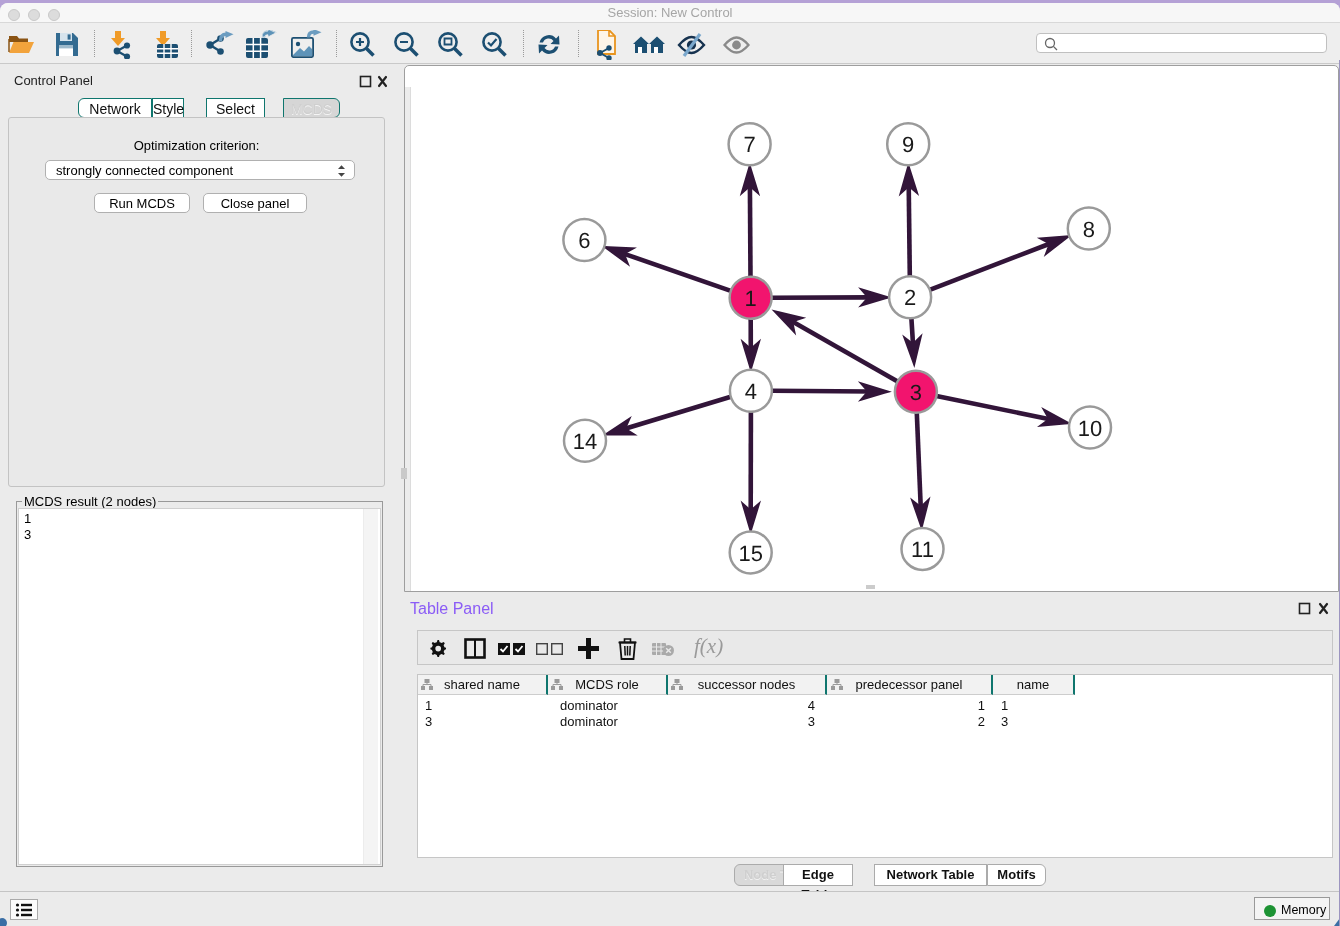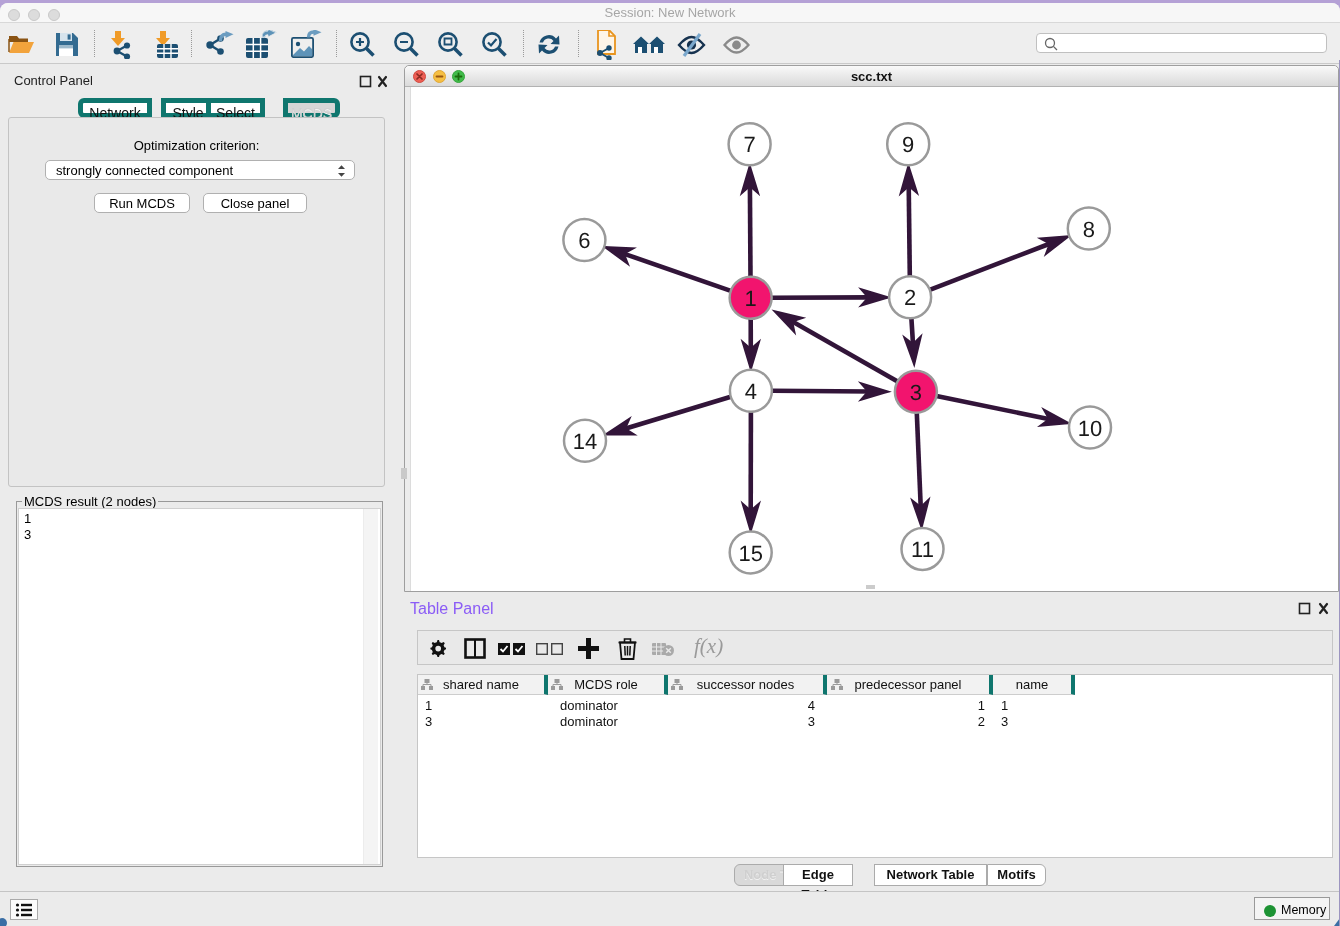--- a/index.html
+++ b/index.html
@@ -8,54 +8,54 @@
 #win{position:absolute;left:0;top:3px;width:1340px;height:923px;background:#ebebeb;border-radius:8px 8px 0 0;overflow:hidden;}
 #inner{position:absolute;left:0;top:-3px;width:1340px;height:926px;}
 #titlebar{position:absolute;left:0;top:3px;width:1340px;height:19px;background:#f7f7f7;border-bottom:1px solid #d8d8d8;}
 .tl{position:absolute;top:6px;width:12px;height:12px;border-radius:50%;background:#dcdcdc;border:1px solid #c8c8c8;box-sizing:border-box;}
 #titletext{position:absolute;top:2px;left:0;width:1340px;text-align:center;font-size:13px;color:#a6a6a6;}
 #toolbar{position:absolute;left:0;top:23px;width:1340px;height:40px;background:#eeeeee;border-bottom:1px solid #c9c9c9;}
 .sep{position:absolute;top:7px;height:27px;width:0;border-left:1px dotted #9a9a9a;}
 #searchbox{position:absolute;left:1036px;top:10px;width:291px;height:20px;background:#fff;border:1px solid #c0c0c0;border-radius:4px;box-sizing:border-box;}
 
 #cptitle{position:absolute;left:14px;top:73px;font-size:13px;color:#222;}
-.tab{position:absolute;top:98px;height:20px;box-sizing:border-box;background:#fff;border:5px solid #0f766e;font-size:14px;color:#111;text-align:center;line-height:20px;}
+.tab{position:absolute;top:98px;height:20px;box-sizing:border-box;background:#fff;border:1px solid #0f766e;font-size:14px;color:#111;text-align:center;line-height:20px;}
 #tabbox{position:absolute;left:8px;top:117px;width:377px;height:370px;border:1px solid #c3c3c3;background:#e9e9e9;box-sizing:border-box;border-radius:3px;}
 #optlabel{position:absolute;left:0;top:138px;width:393px;text-align:center;font-size:13px;color:#000;}
 #dropdown{position:absolute;left:45px;top:160px;width:310px;height:20px;background:#fff;border:1px solid #b0b0b0;border-radius:5px;box-sizing:border-box;font-size:13px;color:#000;line-height:19px;padding-left:10px;}
 .btn{position:absolute;top:193px;height:20px;background:#fff;border:1px solid #b0b0b0;border-radius:5px;box-sizing:border-box;font-size:13px;color:#000;text-align:center;line-height:19px;}
 #fieldset{position:absolute;left:16px;top:501px;width:367px;height:366px;border:1px solid #999;box-sizing:border-box;}
 #fslegend{position:absolute;left:22px;top:494px;font-size:13px;color:#000;background:#ebebeb;padding:0 2px;}
 #fsinner{position:absolute;left:18px;top:508px;width:363px;height:357px;background:#fff;border:1px solid #d0d0d0;box-sizing:border-box;font-size:13px;color:#000;line-height:16px;padding:2px 0 0 5px;}
 #fsscroll{position:absolute;left:363px;top:509px;width:14px;height:355px;background:#f4f4f4;border-left:1px solid #ececec;}
 
 #netwin{position:absolute;left:404px;top:65px;width:935px;height:527px;border:1px solid #9e9e9e;border-radius:5px 5px 0 0;background:#fff;box-sizing:border-box;}
 .tl2{position:absolute;top:4px;width:13px;height:13px;border-radius:50%;box-sizing:border-box;}
 .tl2 svg{display:block;}
 
 #tptitle{position:absolute;left:410px;top:600px;font-size:16px;color:#8b5cf6;}
 #tptoolbar{position:absolute;left:417px;top:630px;width:916px;height:35px;background:#e9e9e9;border:1px solid #c6c6c6;box-sizing:border-box;}
 #tablebox{position:absolute;left:417px;top:674px;width:916px;height:184px;background:#fff;border:1px solid #c6c6c6;box-sizing:border-box;}
-.th{position:absolute;top:0;height:20px;background:#f2f2f2;border-right:4px solid #0f766e;border-bottom:1px solid #cdcdcd;box-sizing:border-box;font-size:13px;color:#111;text-align:center;line-height:19px;}
+.th{position:absolute;top:0;height:20px;background:#f2f2f2;border-right:2px solid #0f766e;border-bottom:1px solid #cdcdcd;box-sizing:border-box;font-size:13px;color:#111;text-align:center;line-height:19px;}
 .td{position:absolute;font-size:13px;color:#111;height:17px;line-height:17px;}
 .btab{position:absolute;top:864px;height:22px;box-sizing:border-box;background:#fff;border:1px solid #ababab;font-size:13px;font-weight:bold;color:#111;text-align:center;line-height:20px;}
 
 #statusbar{position:absolute;left:0;top:891px;width:1340px;height:35px;background:#ebebeb;border-top:1px solid #c4c4c4;}
 #listbtn{position:absolute;left:10px;top:899px;width:28px;height:21px;background:#fbfbfb;border:1px solid #aaa;box-sizing:border-box;}
 #membtn{position:absolute;left:1254px;top:897px;width:76px;height:23px;background:#f4f4f4;border:1px solid #999;box-sizing:border-box;font-size:12.5px;color:#000;}
 </style>
 </head>
 <body>
 <div id="win">
     <div id="inner">
   <div id="titlebar">
     <div class="tl" style="left:8px;"></div>
     <div class="tl" style="left:28px;"></div>
     <div class="tl" style="left:48px;"></div>
-    <div id="titletext">Session: New Network</div>
+    <div id="titletext">Session: New Control</div>
   </div>
   <div id="toolbar">
     <div class="sep" style="left:94px"></div>
     <div class="sep" style="left:191px"></div>
     <div class="sep" style="left:336px"></div>
     <div class="sep" style="left:523px"></div>
     <div class="sep" style="left:578px"></div>
     <div id="icons" style="position:absolute;left:0;top:1px;width:1340px;height:40px;">
       <svg style="position:absolute;left:8px;top:9px" width="27" height="22" viewBox="0 0 27 22">
             <path d="M1 3 L9 3 L11 5.5 L20 5.5 L20 9 L1 9 Z" fill="#8a5313"></path>
@@ -179,57 +179,39 @@
           </svg>
         </div>
   </div>
 
   <div id="cptitle">Control Panel</div>
   <svg class="abs" style="left:359px;top:75px" width="30" height="13" viewBox="0 0 30 13">
         <rect x="1.5" y="1.5" width="10" height="10" fill="none" stroke="#222" stroke-width="1.6"></rect>
         <path d="M20 2 L27 11 M27 2 L20 11" stroke="#222" stroke-width="2.2" stroke-linecap="round"></path>
       </svg>
   <div class="tab" style="left:78px;width:74px;border-radius:6px 0 0 6px;">Network</div>
-  <div class="tab" style="left:161px;width:54px;">Style</div>
+  <div class="tab" style="left:152px;width:32px;">Style</div>
   <div class="tab" style="left:206px;width:59px;">Select</div>
   <div class="tab" style="left:265px;width:57px;border-radius:0 6px 6px 0;background:#d6d6d6;color:#cfcfcf;text-shadow:0 1px 0 #f5f5f5;margin-left:18px;">MCDS</div>
   <div id="tabbox"></div>
   <div id="optlabel">Optimization criterion:</div>
   <div id="dropdown">strongly connected component
     <svg width="11" height="14" style="position:absolute;right:7px;top:3px" viewBox="0 0 11 14">
           <path d="M2 5 L5.5 1.2 L9 5 Z" fill="#444"></path>
           <path d="M2 9 L5.5 12.8 L9 9 Z" fill="#444"></path>
         </svg>
   </div>
   <div class="btn" style="left:94px;width:96px;">Run MCDS</div>
   <div class="btn" style="left:203px;width:104px;">Close panel</div>
   <div id="fieldset"></div>
   <div id="fslegend">MCDS result (2 nodes)</div>
   <div id="fsinner">1<br>3</div>
   <div id="fsscroll"></div>
 
   <div id="netwin"></div>
-  <div id="nettitle2" style="position:absolute;left:405px;top:66px;width:933px;height:20px;background:linear-gradient(#f9f9f9,#dadada);border-bottom:1px solid #b2b2b2;border-radius:5px 5px 0 0;">
-    <div class="tl2" style="left:8px;background:#ee5f55;border:1px solid #cf4a40;">
-          <svg width="11" height="11" viewBox="0 0 11 11">
-            <path d="M3 3 L8 8 M8 3 L3 8" stroke="#8c2b22" stroke-width="1.7" stroke-linecap="round"></path>
-          </svg>
-        </div>
-    <div class="tl2" style="left:27.5px;background:#f6bf43;border:1px solid #dfa736;">
-          <svg width="11" height="11" viewBox="0 0 11 11">
-            <path d="M2.5 5.5 L8.5 5.5" stroke="#985712" stroke-width="1.8" stroke-linecap="round"></path>
-          </svg>
-        </div>
-    <div class="tl2" style="left:47px;background:#41bb4a;border:1px solid #36a53c;">
-          <svg width="11" height="11" viewBox="0 0 11 11">
-            <path d="M2.5 5.5 L8.5 5.5 M5.5 2.5 L5.5 8.5" stroke="#1a6c0c" stroke-width="1.8" stroke-linecap="round"></path>
-          </svg>
-        </div>
-    <div style="position:absolute;left:0;top:3px;width:933px;text-align:center;font-size:13px;font-weight:bold;color:#111;">scc.txt</div>
-  </div>
   <div class="abs" style="left:405px;top:87px;width:5px;height:504px;background:#ececec;border-right:1px solid #dcdcdc;"></div>
   <div class="abs" style="left:401px;top:468px;width:6px;height:11px;background:#c9c9c9;"></div>
   <div class="abs" style="left:866px;top:585px;width:9px;height:4px;background:#cccccc;"></div>
   <svg id="graph" class="abs" style="left:405px;top:90px" width="934" height="501" viewBox="0 0 934 501">
     <g stroke="#321539" stroke-width="4.6" fill="#321539">
       <line x1="345.5" y1="186.8" x2="344.9" y2="94.3"></line>
           <polygon points="344.8,80.3 350.6,99.3 344.9,94.3 339.2,99.3"></polygon>
       <line x1="325.8" y1="200.9" x2="217.2" y2="163.1"></line>
           <polygon points="204.0,158.5 223.8,159.4 217.2,163.1 220.0,170.2"></polygon>
       <line x1="366.6" y1="207.7" x2="465.1" y2="207.4"></line>

